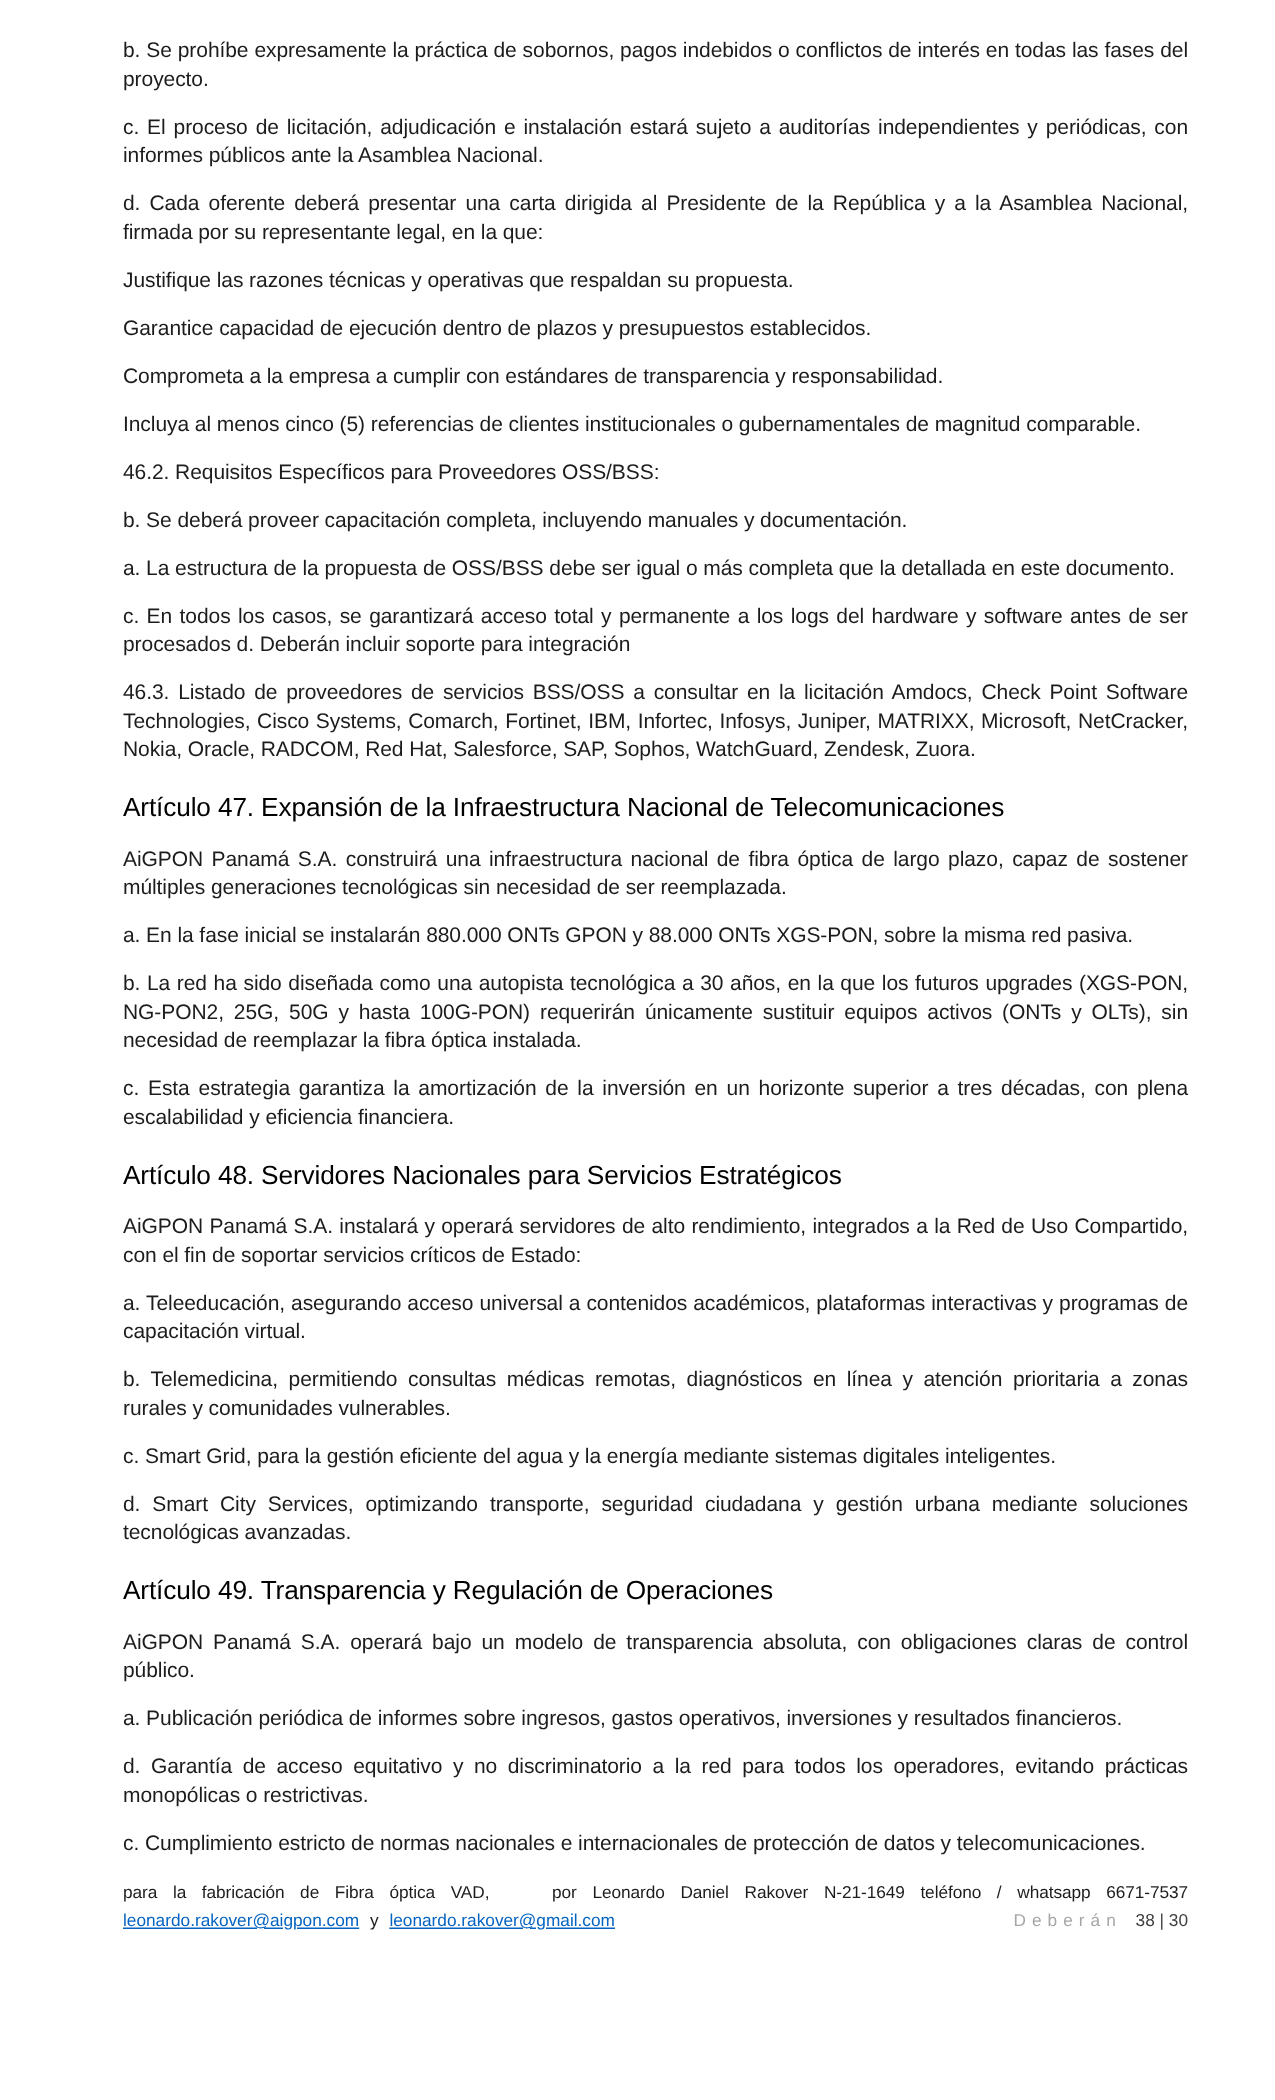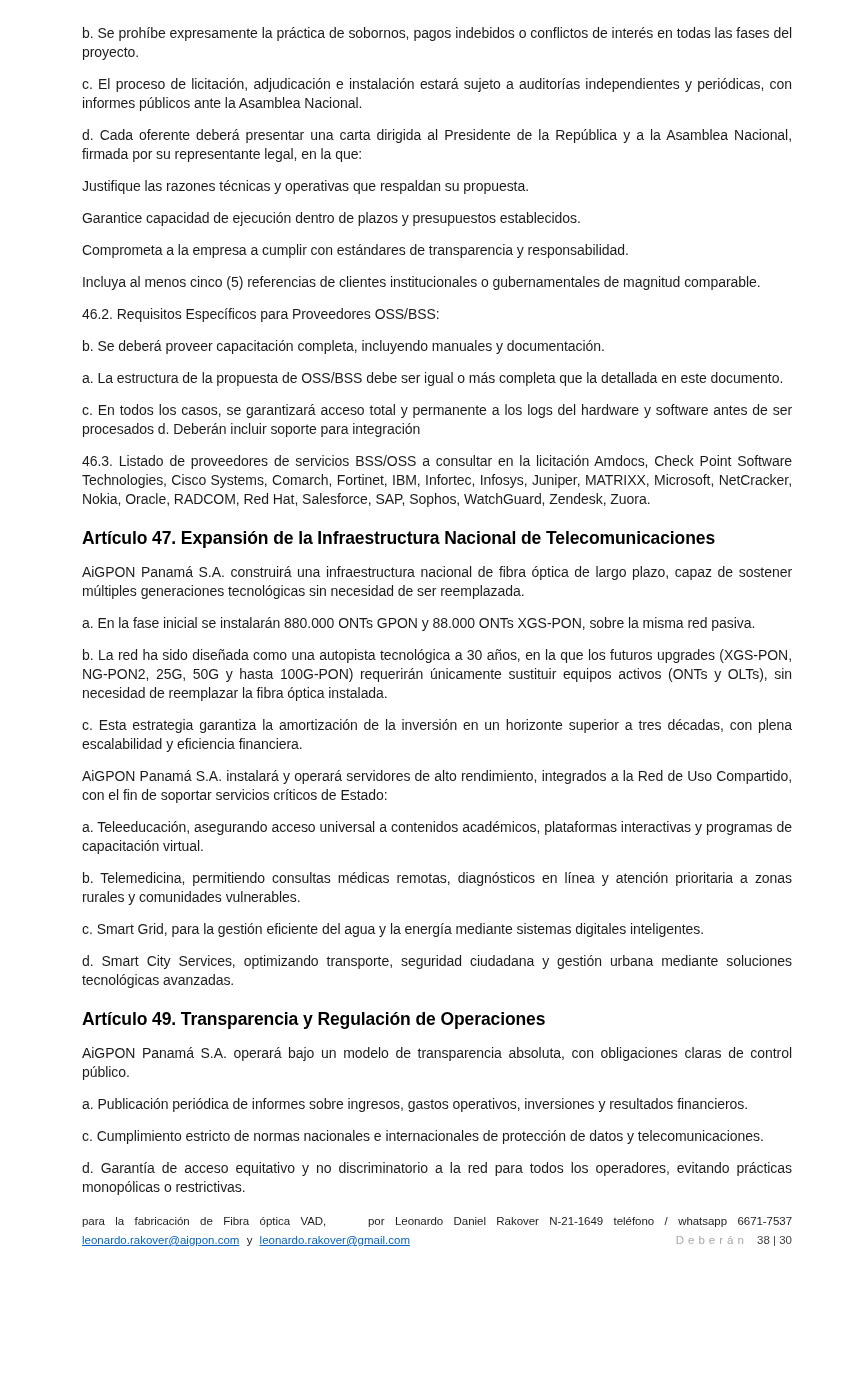--- a/index.html
+++ b/index.html
@@ -22,21 +22,21 @@
     font-size: 14px;
     line-height: 19px;
     letter-spacing: -0.05px;
     text-align: justify;
     margin: 0 0 13px 0;
     color: #1c1c1c;
   }
   .doc h2 {
     font-size: 17.5px;
     line-height: 22px;
-    font-weight: bold;
+    font-weight: normal;
     color: #000000;
     margin: 18px 0 14px 0;
     letter-spacing: -0.1px;
   }
   .footer {
     margin-top: 15px;
     font-size: 11.5px;
     line-height: 19px;
     color: #1c1c1c;
   }
@@ -83,30 +83,31 @@
       <p>46.2. Requisitos Específicos para Proveedores OSS/BSS:</p>
       <p>b. Se deberá proveer capacitación completa, incluyendo manuales y documentación.</p>
       <p>a. La estructura de la propuesta de OSS/BSS debe ser igual o más completa que la detallada en este documento.</p>
       <p>c. En todos los casos, se garantizará acceso total y permanente a los logs del hardware y software antes de ser procesados d. Deberán incluir soporte para integración</p>
       <p>46.3. Listado de proveedores de servicios BSS/OSS a consultar en la licitación Amdocs, Check Point Software Technologies, Cisco Systems, Comarch, Fortinet, IBM, Infortec, Infosys, Juniper, MATRIXX, Microsoft, NetCracker, Nokia, Oracle, RADCOM, Red Hat, Salesforce, SAP, Sophos, WatchGuard, Zendesk, Zuora.</p>
       <h2>Artículo 47. Expansión de la Infraestructura Nacional de Telecomunicaciones</h2>
       <p>AiGPON Panamá S.A. construirá una infraestructura nacional de fibra óptica de largo plazo, capaz de sostener múltiples generaciones tecnológicas sin necesidad de ser reemplazada.</p>
       <p>a. En la fase inicial se instalarán 880.000 ONTs GPON y 88.000 ONTs XGS-PON, sobre la misma red pasiva.</p>
       <p>b. La red ha sido diseñada como una autopista tecnológica a 30 años, en la que los futuros upgrades (XGS-PON, NG-PON2, 25G, 50G y hasta 100G-PON) requerirán únicamente sustituir equipos activos (ONTs y OLTs), sin necesidad de reemplazar la fibra óptica instalada.</p>
       <p>c. Esta estrategia garantiza la amortización de la inversión en un horizonte superior a tres décadas, con plena escalabilidad y eficiencia financiera.</p>
+      <h2>Artículo 48. Servidores Nacionales para Servicios Estratégicos</h2>
       <p>AiGPON Panamá S.A. instalará y operará servidores de alto rendimiento, integrados a la Red de Uso Compartido, con el fin de soportar servicios críticos de Estado:</p>
       <p>a. Teleeducación, asegurando acceso universal a contenidos académicos, plataformas interactivas y programas de capacitación virtual.</p>
       <p>b. Telemedicina, permitiendo consultas médicas remotas, diagnósticos en línea y atención prioritaria a zonas rurales y comunidades vulnerables.</p>
       <p>c. Smart Grid, para la gestión eficiente del agua y la energía mediante sistemas digitales inteligentes.</p>
       <p>d. Smart City Services, optimizando transporte, seguridad ciudadana y gestión urbana mediante soluciones tecnológicas avanzadas.</p>
       <h2>Artículo 49. Transparencia y Regulación de Operaciones</h2>
       <p>AiGPON Panamá S.A. operará bajo un modelo de transparencia absoluta, con obligaciones claras de control público.</p>
       <p>a. Publicación periódica de informes sobre ingresos, gastos operativos, inversiones y resultados financieros.</p>
+      <p>d. Garantía de acceso equitativo y no discriminatorio a la red para todos los operadores, evitando prácticas monopólicas o restrictivas.</p>
       <p>c. Cumplimiento estricto de normas nacionales e internacionales de protección de datos y telecomunicaciones.</p>
-      <p>d. Garantía de acceso equitativo y no discriminatorio a la red para todos los operadores, evitando prácticas monopólicas o restrictivas.</p>
     </main>
 
   <footer class="footer">
     <div class="f-line">para la fabricación de Fibra óptica VAD,&nbsp;&nbsp;&nbsp; por Leonardo Daniel Rakover N-21-1649 teléfono / whatsapp 6671-7537</div>
     <div class="f-line3">
       <span class="emails">
         <a href="#">leonardo.rakover@aigpon.com</a>
         <span class="sep">y</span>
         <a href="#">leonardo.rakover@gmail.com</a>
       </span>

